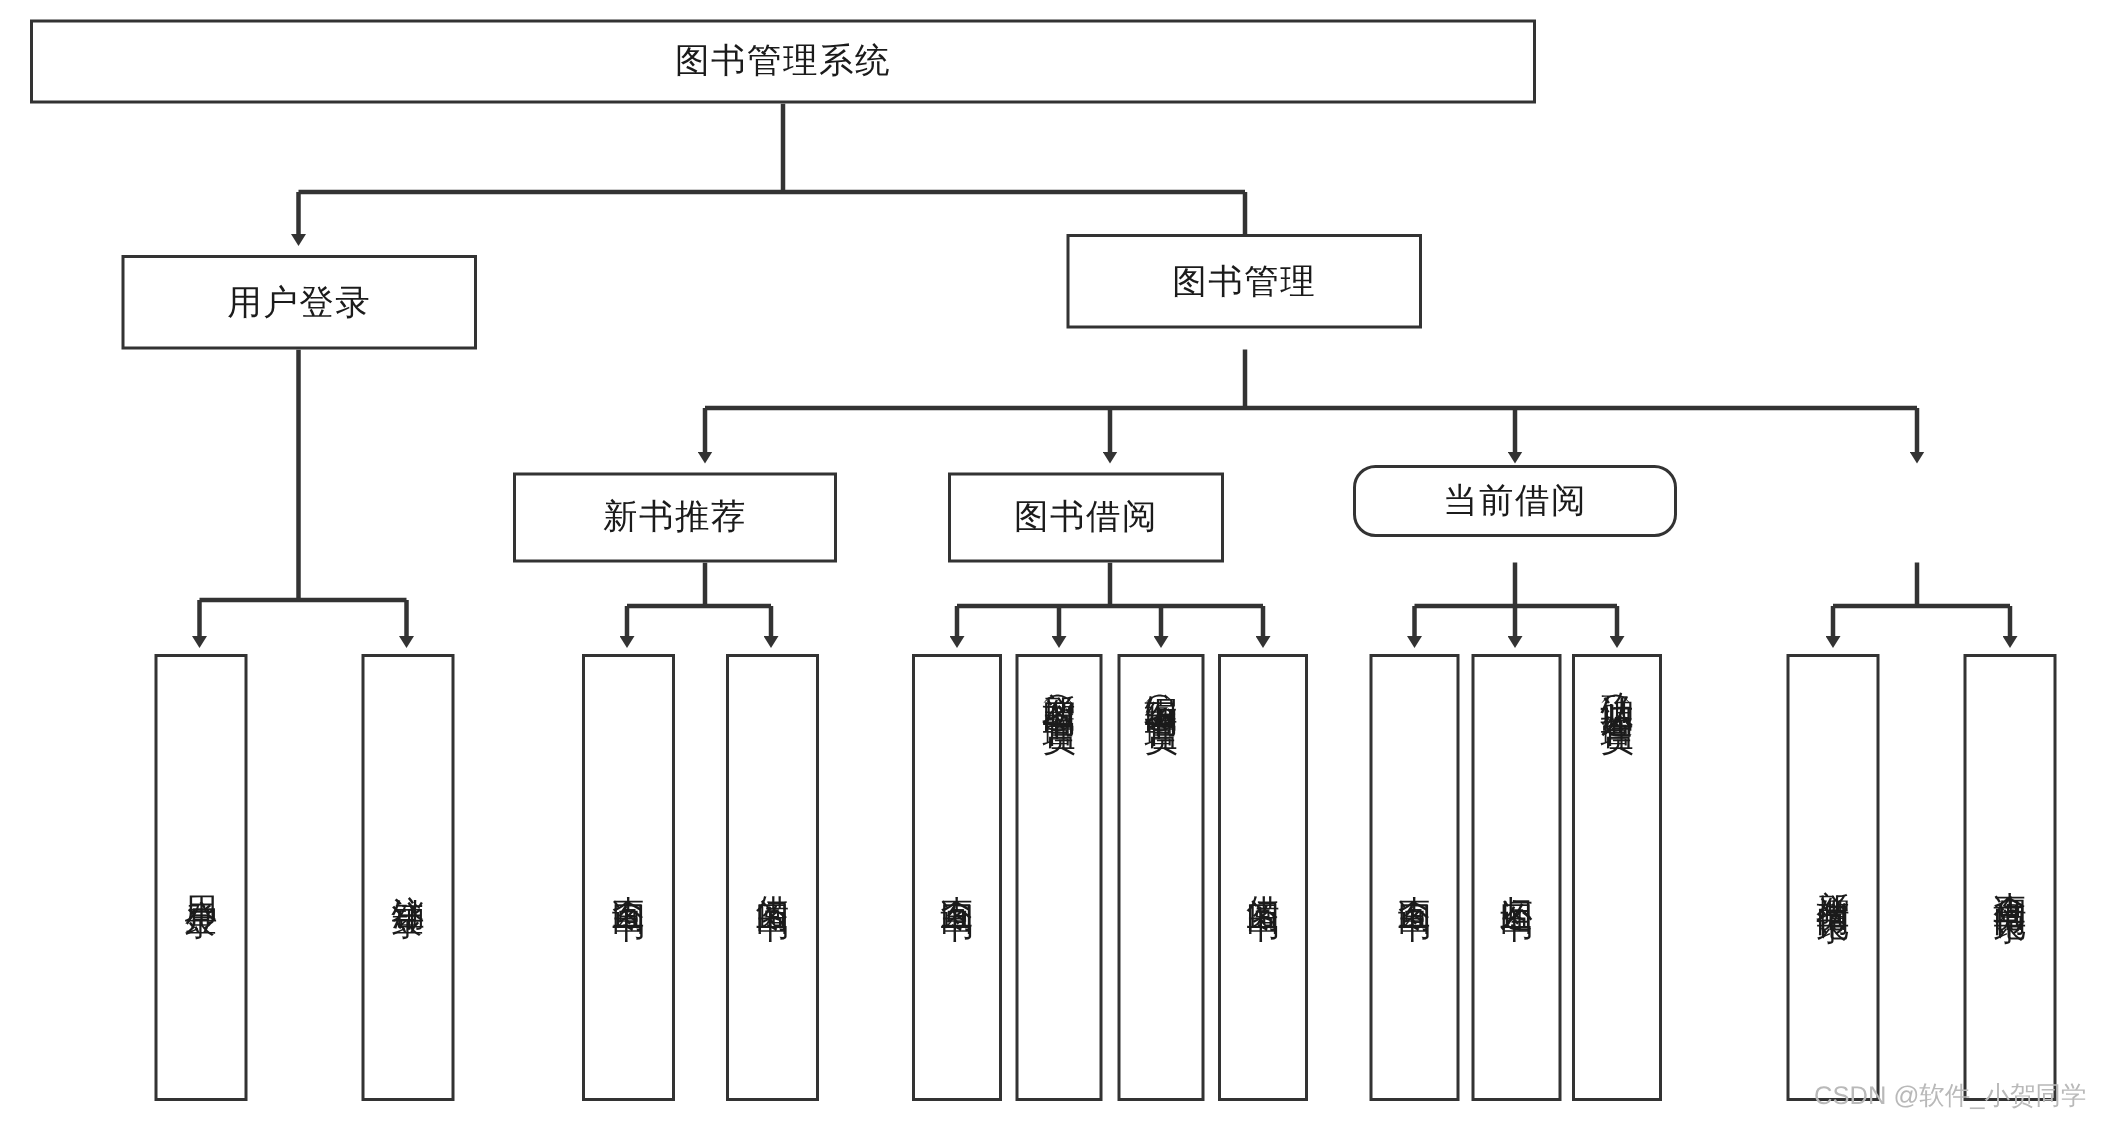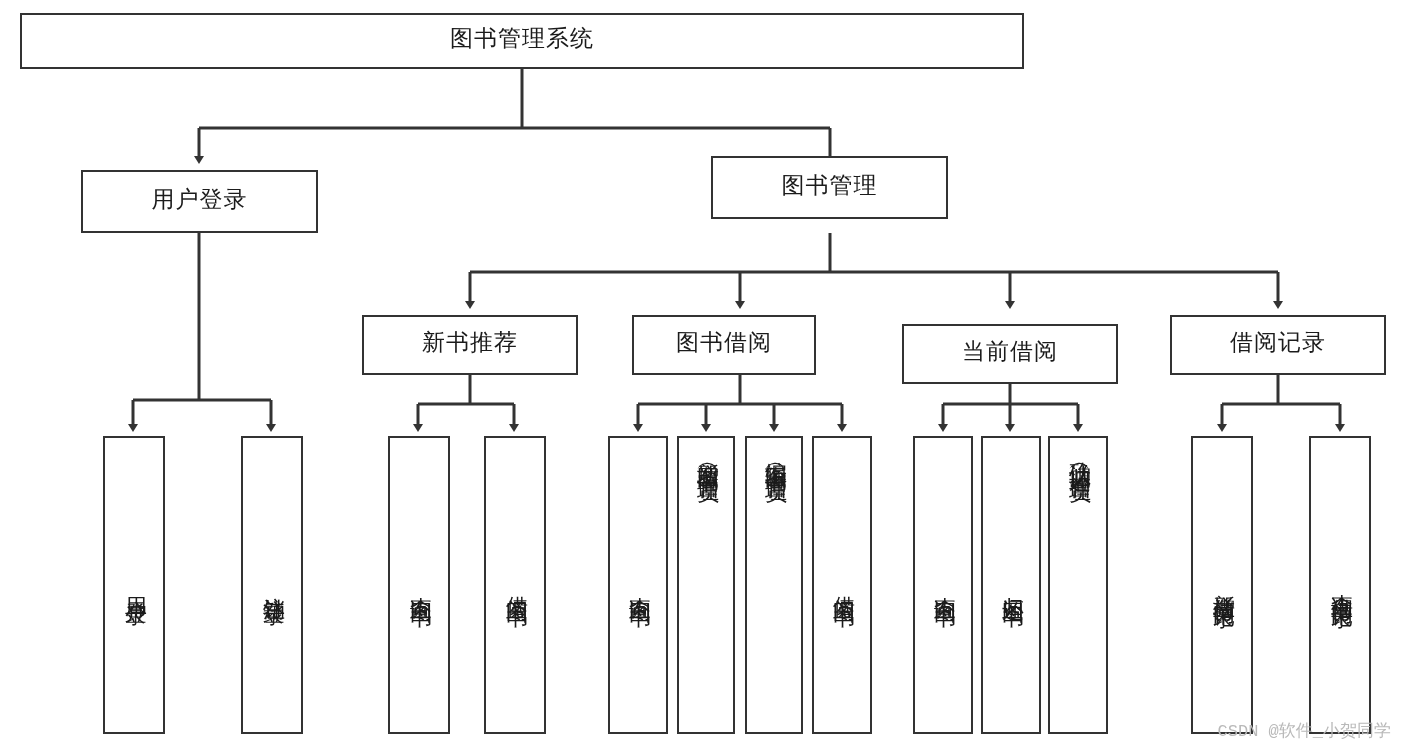--- a/index.html
+++ b/index.html
@@ -5,21 +5,21 @@
   html, body {
     margin: 0;
     padding: 0;
     background: #ffffff;
   }
   #canvas {
     position: relative;
     width: 1405px;
     height: 747px;
     background: #ffffff;
-    font-family: Liberation Mono, monospace;
+    font-family: Liberation Sans, sans-serif;
     overflow: hidden;
   }
   svg#edges {
     position: absolute;
     left: 0;
     top: 0;
     width: 1405px;
     height: 747px;
     pointer-events: none;
   }
@@ -126,31 +126,28 @@
     <span class="label-h">图书管理系统</span>
   </div>
 
   <div class="node" style="left:81px; top:170px; width:237px; height:63px;">
     <span class="label-h">用户登录</span>
   </div>
   <div class="node" style="left:711px; top:156px; width:237px; height:63px;">
     <span class="label-h">图书管理</span>
   </div>
 
-  <div class="node" style="left:362px; top:315px; width:216px; height:60px;">
+  <div class="node" style="left:342px; top:315px; width:216px; height:60px;">
     <span class="label-h">新书推荐</span>
   </div>
   <div class="node" style="left:632px; top:315px; width:184px; height:60px;">
     <span class="label-h">图书借阅</span>
   </div>
-  <div class="node" style="left:902px; top:324px; width:216px; height:60px;">
+  <div class="node" style="left:902px; top:310px; width:216px; height:48px;border-radius:15px;">
     <span class="label-h">当前借阅</span>
-  </div>
-  <div class="node" style="left:1170px; top:315px; width:216px; height:60px;">
-    <span class="label-h">借阅记录</span>
   </div>
 
   <div class="node vert mid" style="left:103px; top:436px; width:62px; height:298px;">
     <span class="label-v">用户登录</span>
   </div>
   <div class="node vert mid" style="left:241px; top:436px; width:62px; height:298px;">
     <span class="label-v">注销登录</span>
   </div>
 
   <div class="node vert mid" style="left:388px; top:436px; width:62px; height:298px;">

